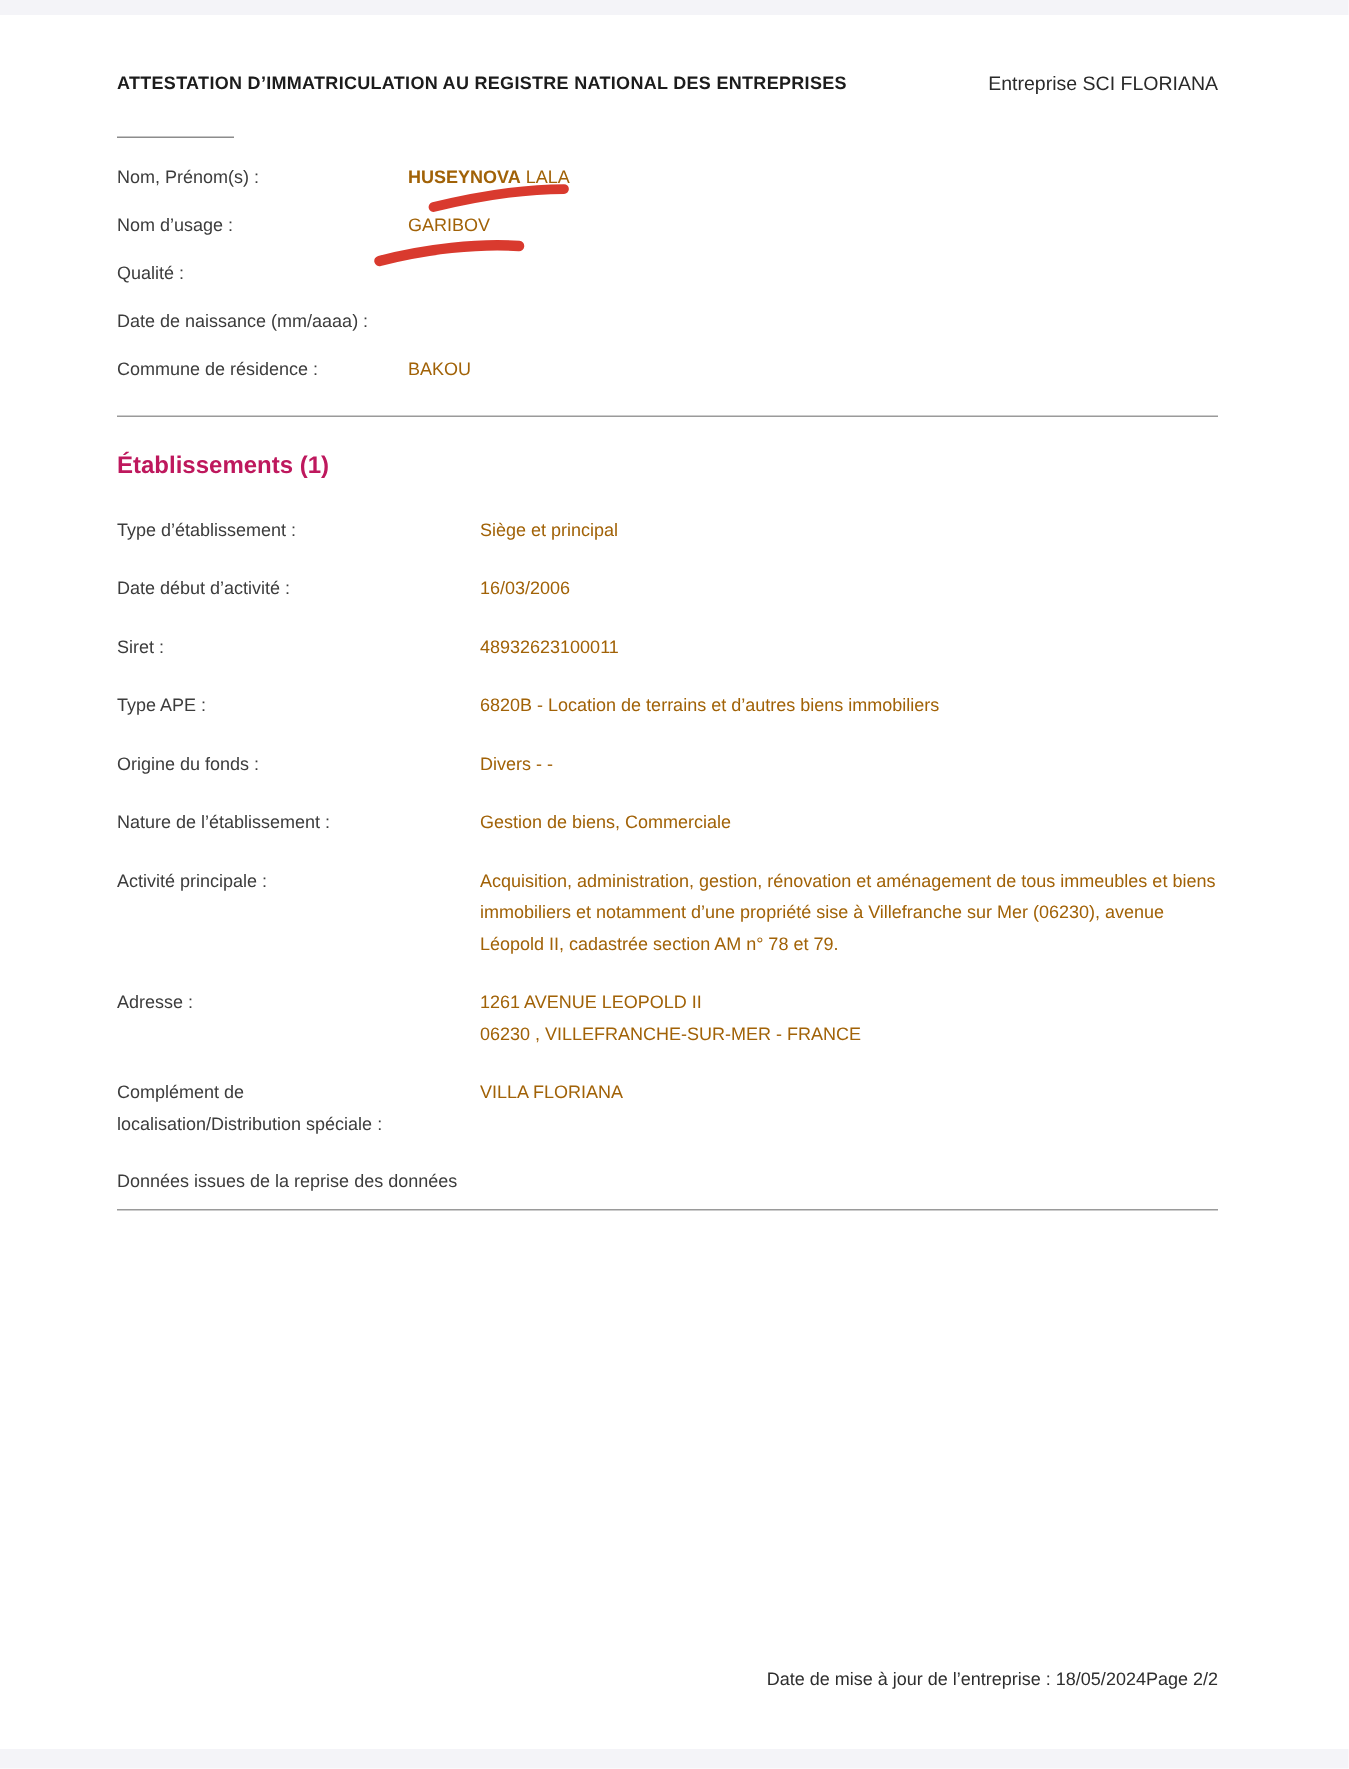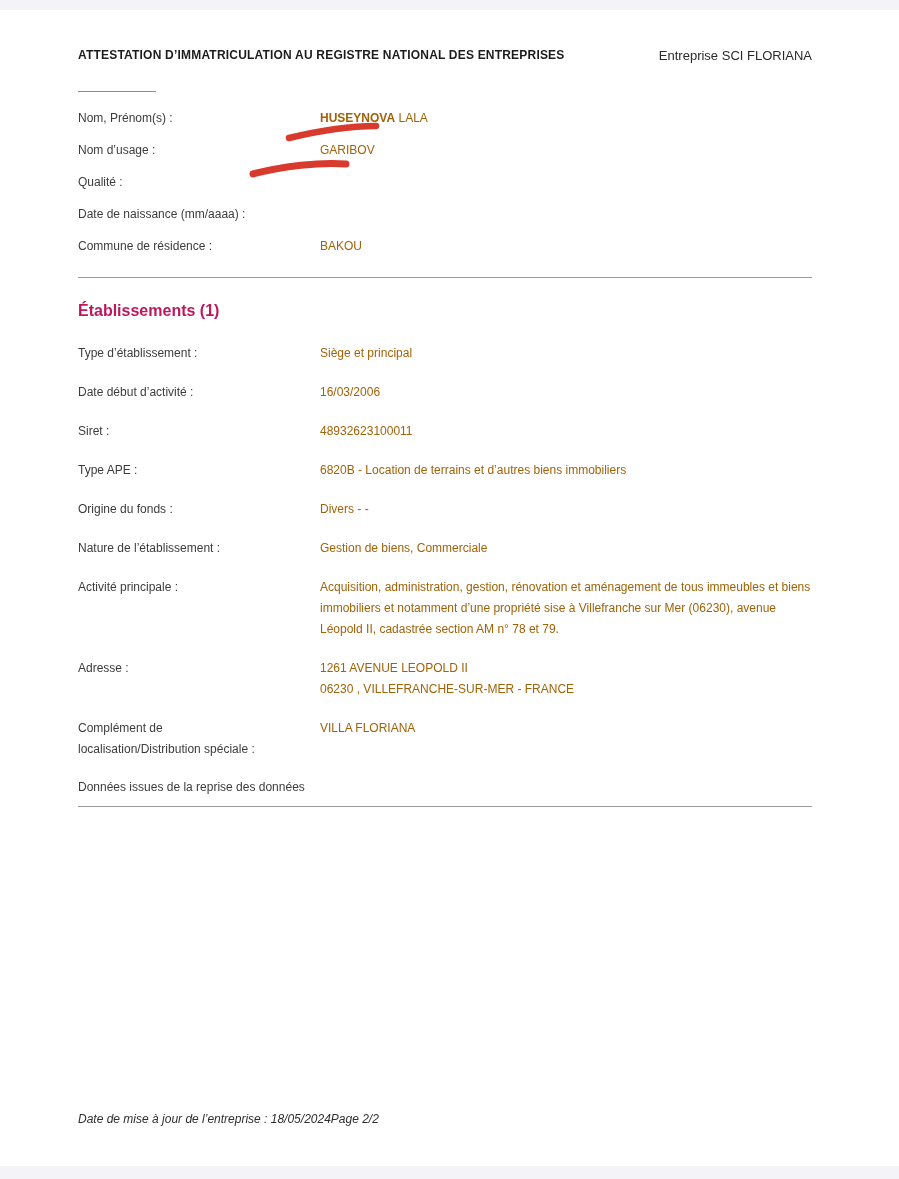--- a/index.html
+++ b/index.html
@@ -28,21 +28,21 @@
   }
   .doc-company { font-size: 13px; color: #2a2a2a; line-height: 15px; padding-left: 41px; }
 
   .short-rule {
     margin-top: 28px; width: 78px; height: 0;
     border-top: 1px solid #8c8c8c;
   }
 
   .section-one { margin-top: 17px; }
   .row { display: flex; align-items: flex-start; }
-  .section-one .row { margin-bottom: 13px; gap: 48px; }
+  .section-one .row { margin-bottom: 13px; }
   .label {
     flex: 0 0 194px; font-size: 12px; color: #3c3c3c; line-height: 19px;
   }
   .value {
     flex: 1 1 auto; font-size: 12px; color: #a16207; line-height: 19px;
     max-width: 540px;
   }
   .value .bold-part { font-weight: bold; }
 
   .divider { border: none; border-top: 1px solid #9a9a9a; height: 0; }
@@ -58,22 +58,22 @@
   .section-two .row { margin-bottom: 18px; gap: 48px; }
   .section-two .label, .section-two .value { line-height: 21px; }
   .label-line { display: block; white-space: nowrap; }
 
   .data-note {
     margin-top: 6px; font-size: 12px; color: #3c3c3c; line-height: 19px;
   }
 
   .doc-footer {
     position: absolute; left: 78px; top: 1112px; width: 734px;
-    display: flex; justify-content: flex-start; align-items: baseline;
-    font-size: 12px; color: #2e2e2e; font-style: italic;
+    display: flex; justify-content: flex-end; align-items: baseline;
+    font-size: 12px; color: #2e2e2e;
   }
 
   .annotation-overlay {
     position: absolute; left: 0; top: 0; width: 899px; height: 1179px;
     pointer-events: none;
   }
 </style>
 </head>
 <body>
 

